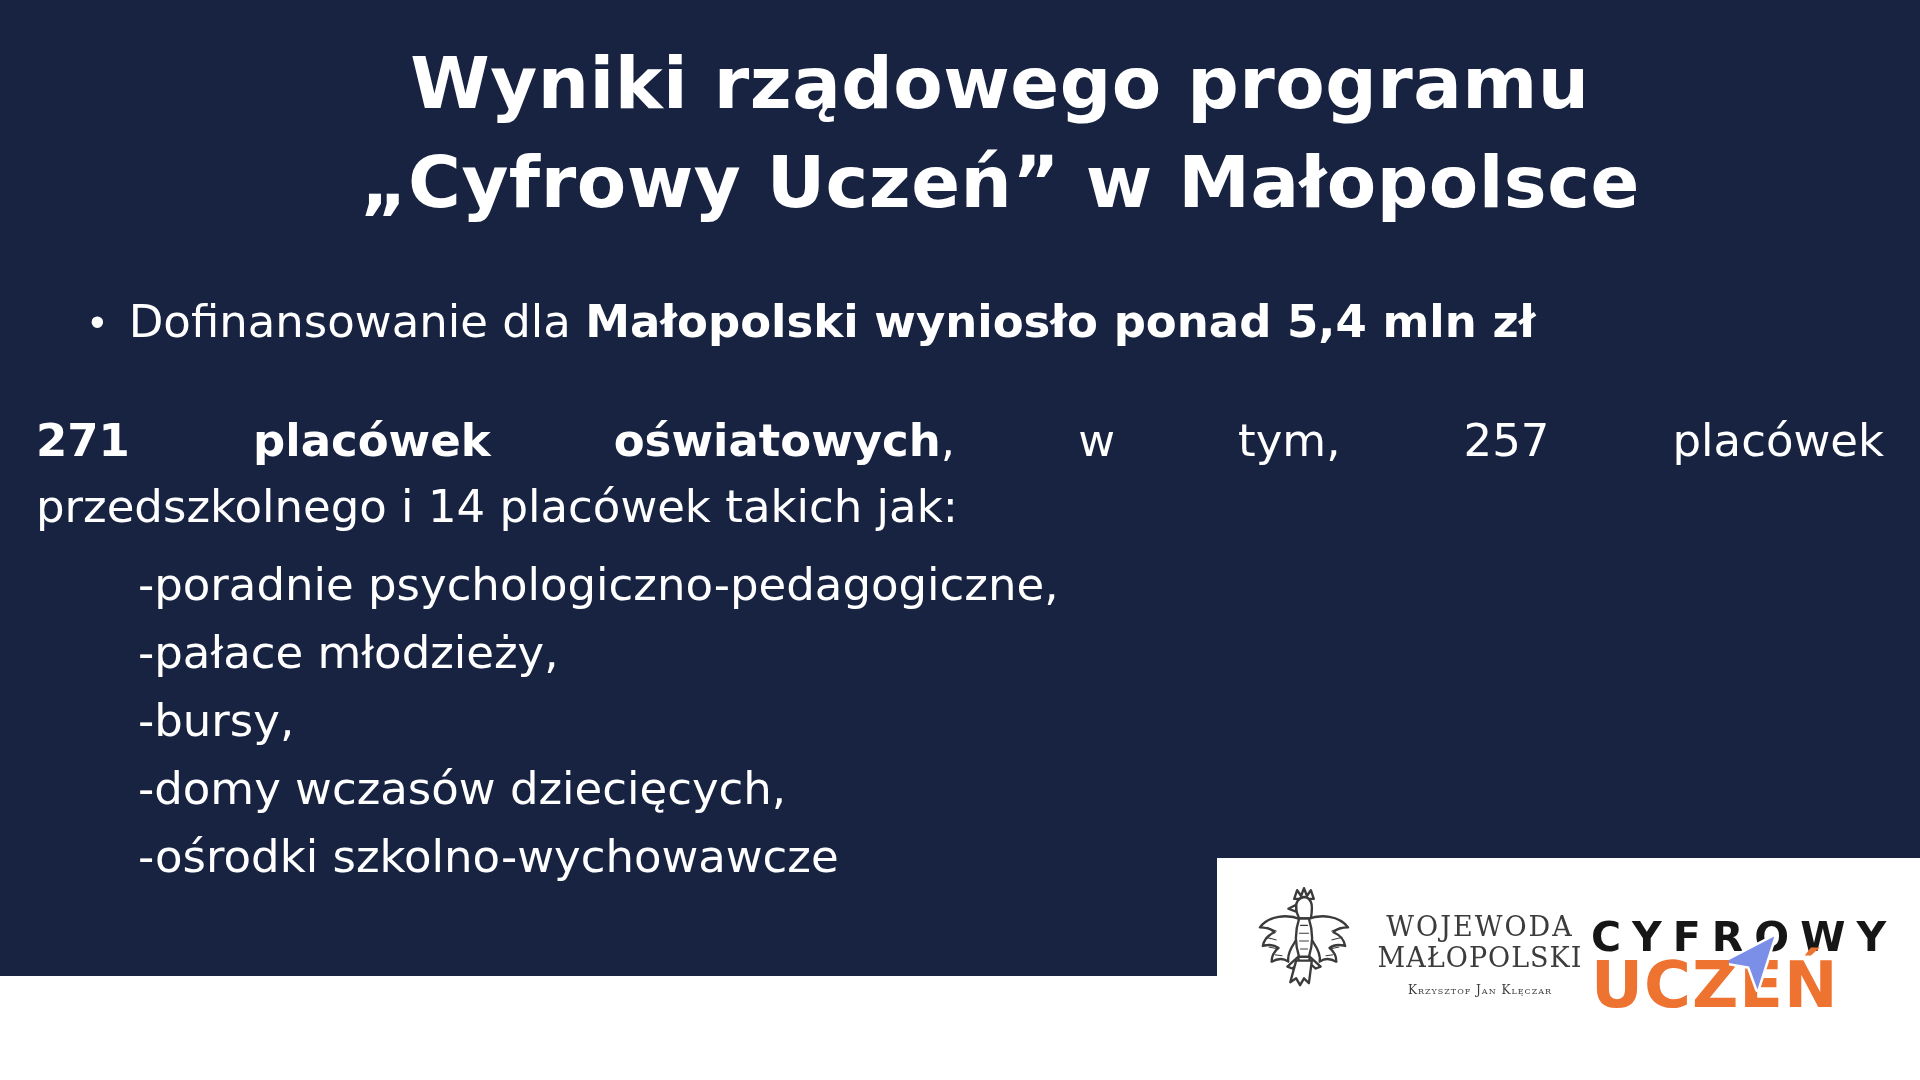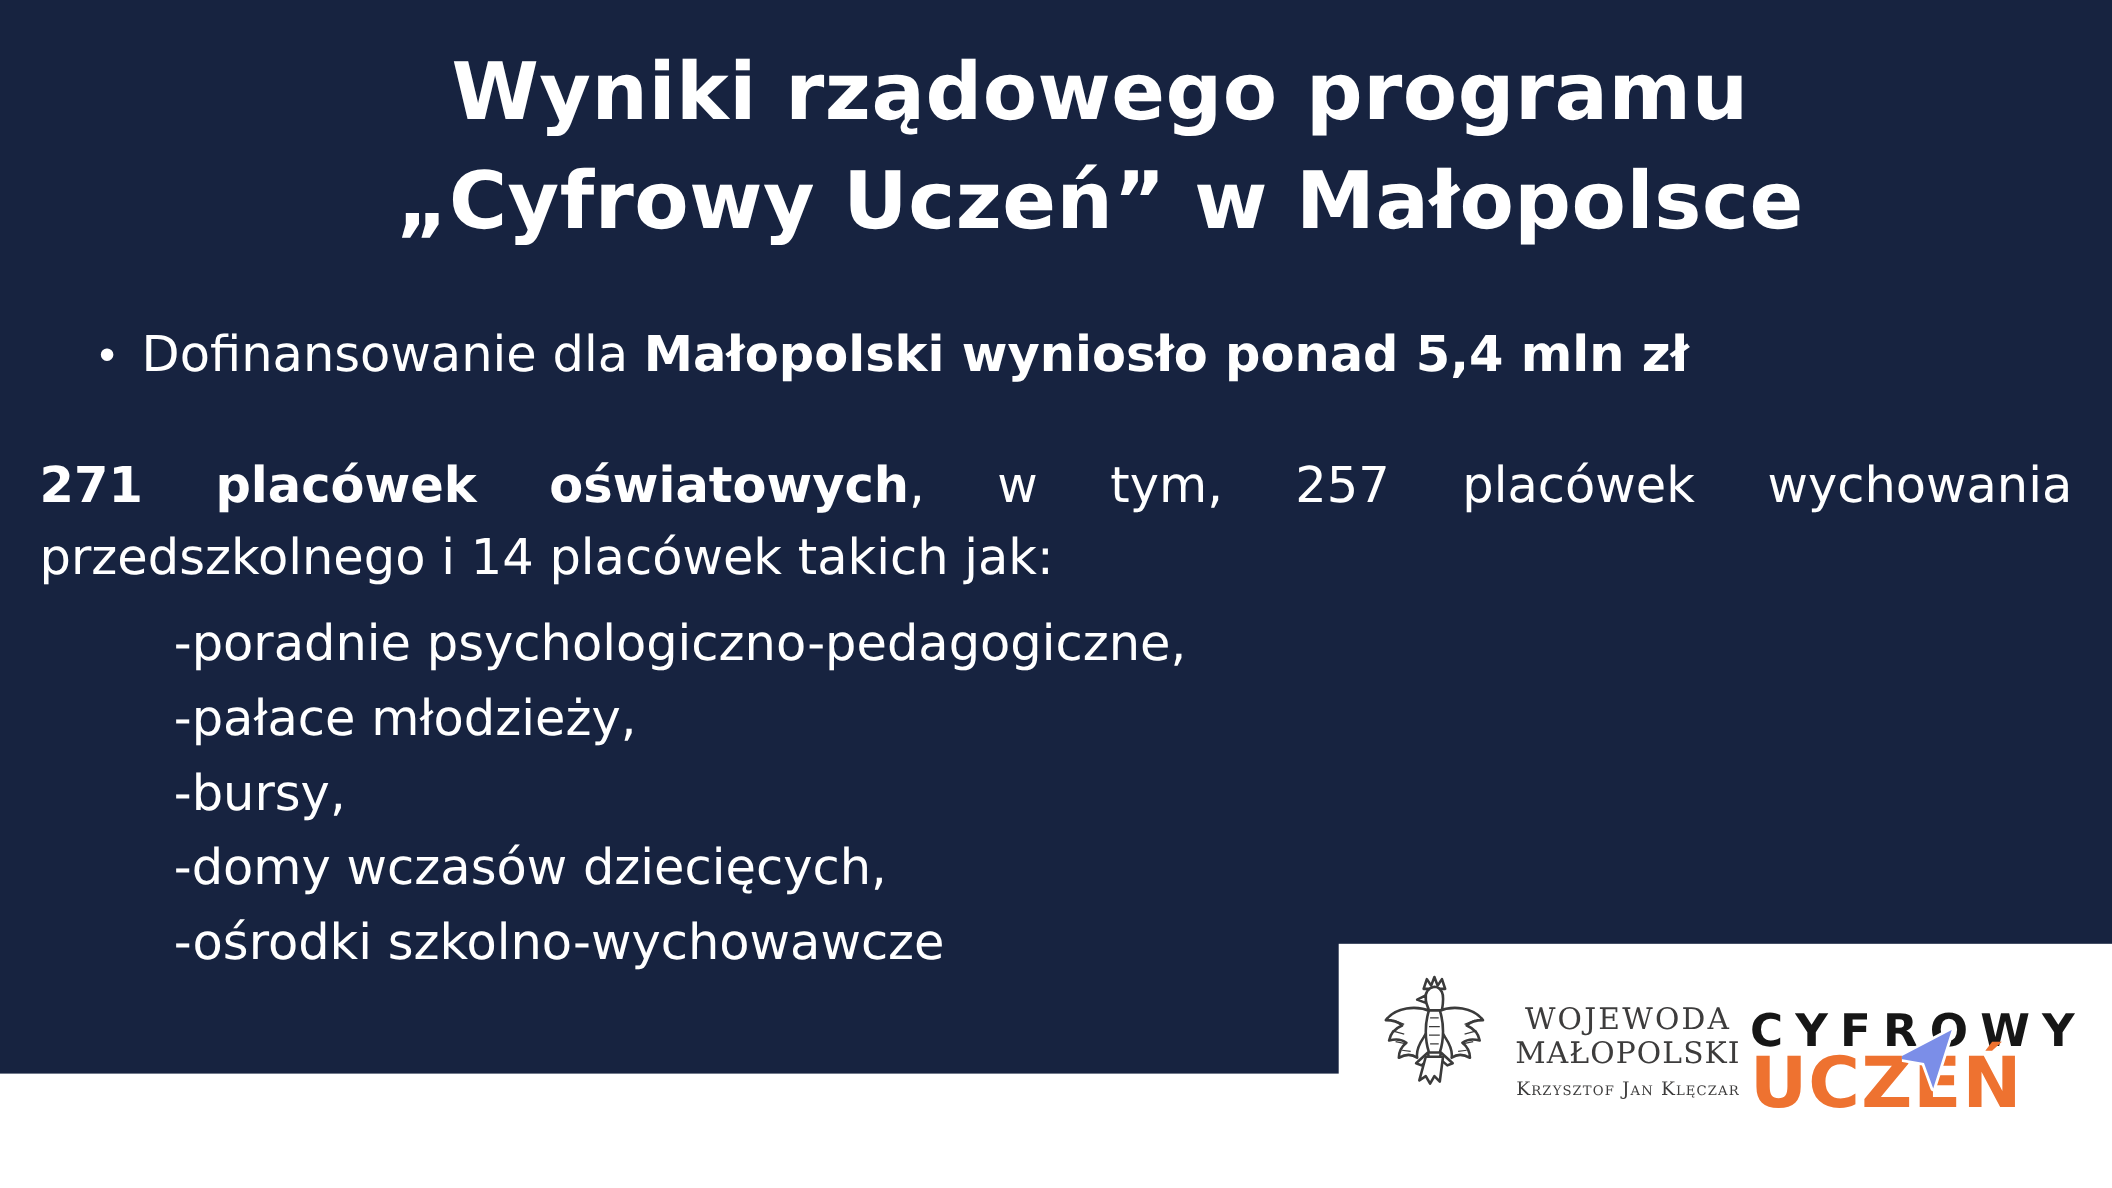--- a/index.html
+++ b/index.html
@@ -36,35 +36,35 @@
   .regular{font-weight:400;margin-top:37px;}
   
   .para{
     position:absolute;left:36px;top:408px;width:1848px;
     font-size:45px;line-height:66px;
   }
   .para .line1{display:flex;justify-content:space-between;white-space:nowrap;}
   
   .facilities{
     position:absolute;left:138px;top:551px;
-    font-size:45px;line-height:68px;margin-left:20px;
+    font-size:45px;line-height:68px;
   }
   
   .logo-panel{
     position:absolute;left:1217px;top:858px;width:703px;height:178px;
     background:var(--panel-bg);
   }
   .eagle{position:absolute;left:38px;top:28px;width:98px;height:118px;}
   .wojewoda{
     position:absolute;left:148px;top:54px;width:230px;text-align:center;
     color:var(--logo-gray);font-family:"DejaVu Serif",serif;
   }
   .woj-l1{font-size:27px;letter-spacing:2px;line-height:30px;}
   .woj-l2{font-size:27px;letter-spacing:1px;line-height:32px;}
-  .woj-l3{font-size:17px;letter-spacing:1px;line-height:26px;font-variant:small-caps;margin-top:3px;text-align:center;}
+  .woj-l3{font-size:12px;letter-spacing:1px;line-height:26px;font-variant:small-caps;margin-top:3px;text-align:center;}
   .cu-w1{
     position:absolute;left:374px;top:57px;z-index:1;
     font-size:41px;font-weight:bold;letter-spacing:11px;line-height:44px;
     color:var(--cy-black);
   }
   .cu-w2{
     position:absolute;left:374px;top:101px;z-index:1;
     font-size:64px;font-weight:bold;letter-spacing:1px;line-height:52px;
     color:var(--cy-orange);
   }
@@ -91,21 +91,20 @@
 
   <div class="para">
     <div class="line1" id="para-line1">
         <span class="bold">271</span>
         <span class="bold">placówek</span>
         <span class="bold">oświatowych<span class="regular">,</span></span>
         <span>w</span>
         <span>tym,</span>
         <span>257</span>
         <span>placówek</span>
-        <span>wychowania</span>
       </div>
     <div class="line2">przedszkolnego i 14 placówek takich jak:</div>
   </div>
 
   <div class="facilities" id="facility-list">
       <div>-poradnie psychologiczno-pedagogiczne,</div>
       <div>-pałace młodzieży,</div>
       <div>-bursy,</div>
       <div>-domy wczasów dziecięcych,</div>
       <div>-ośrodki szkolno-wychowawcze</div>

